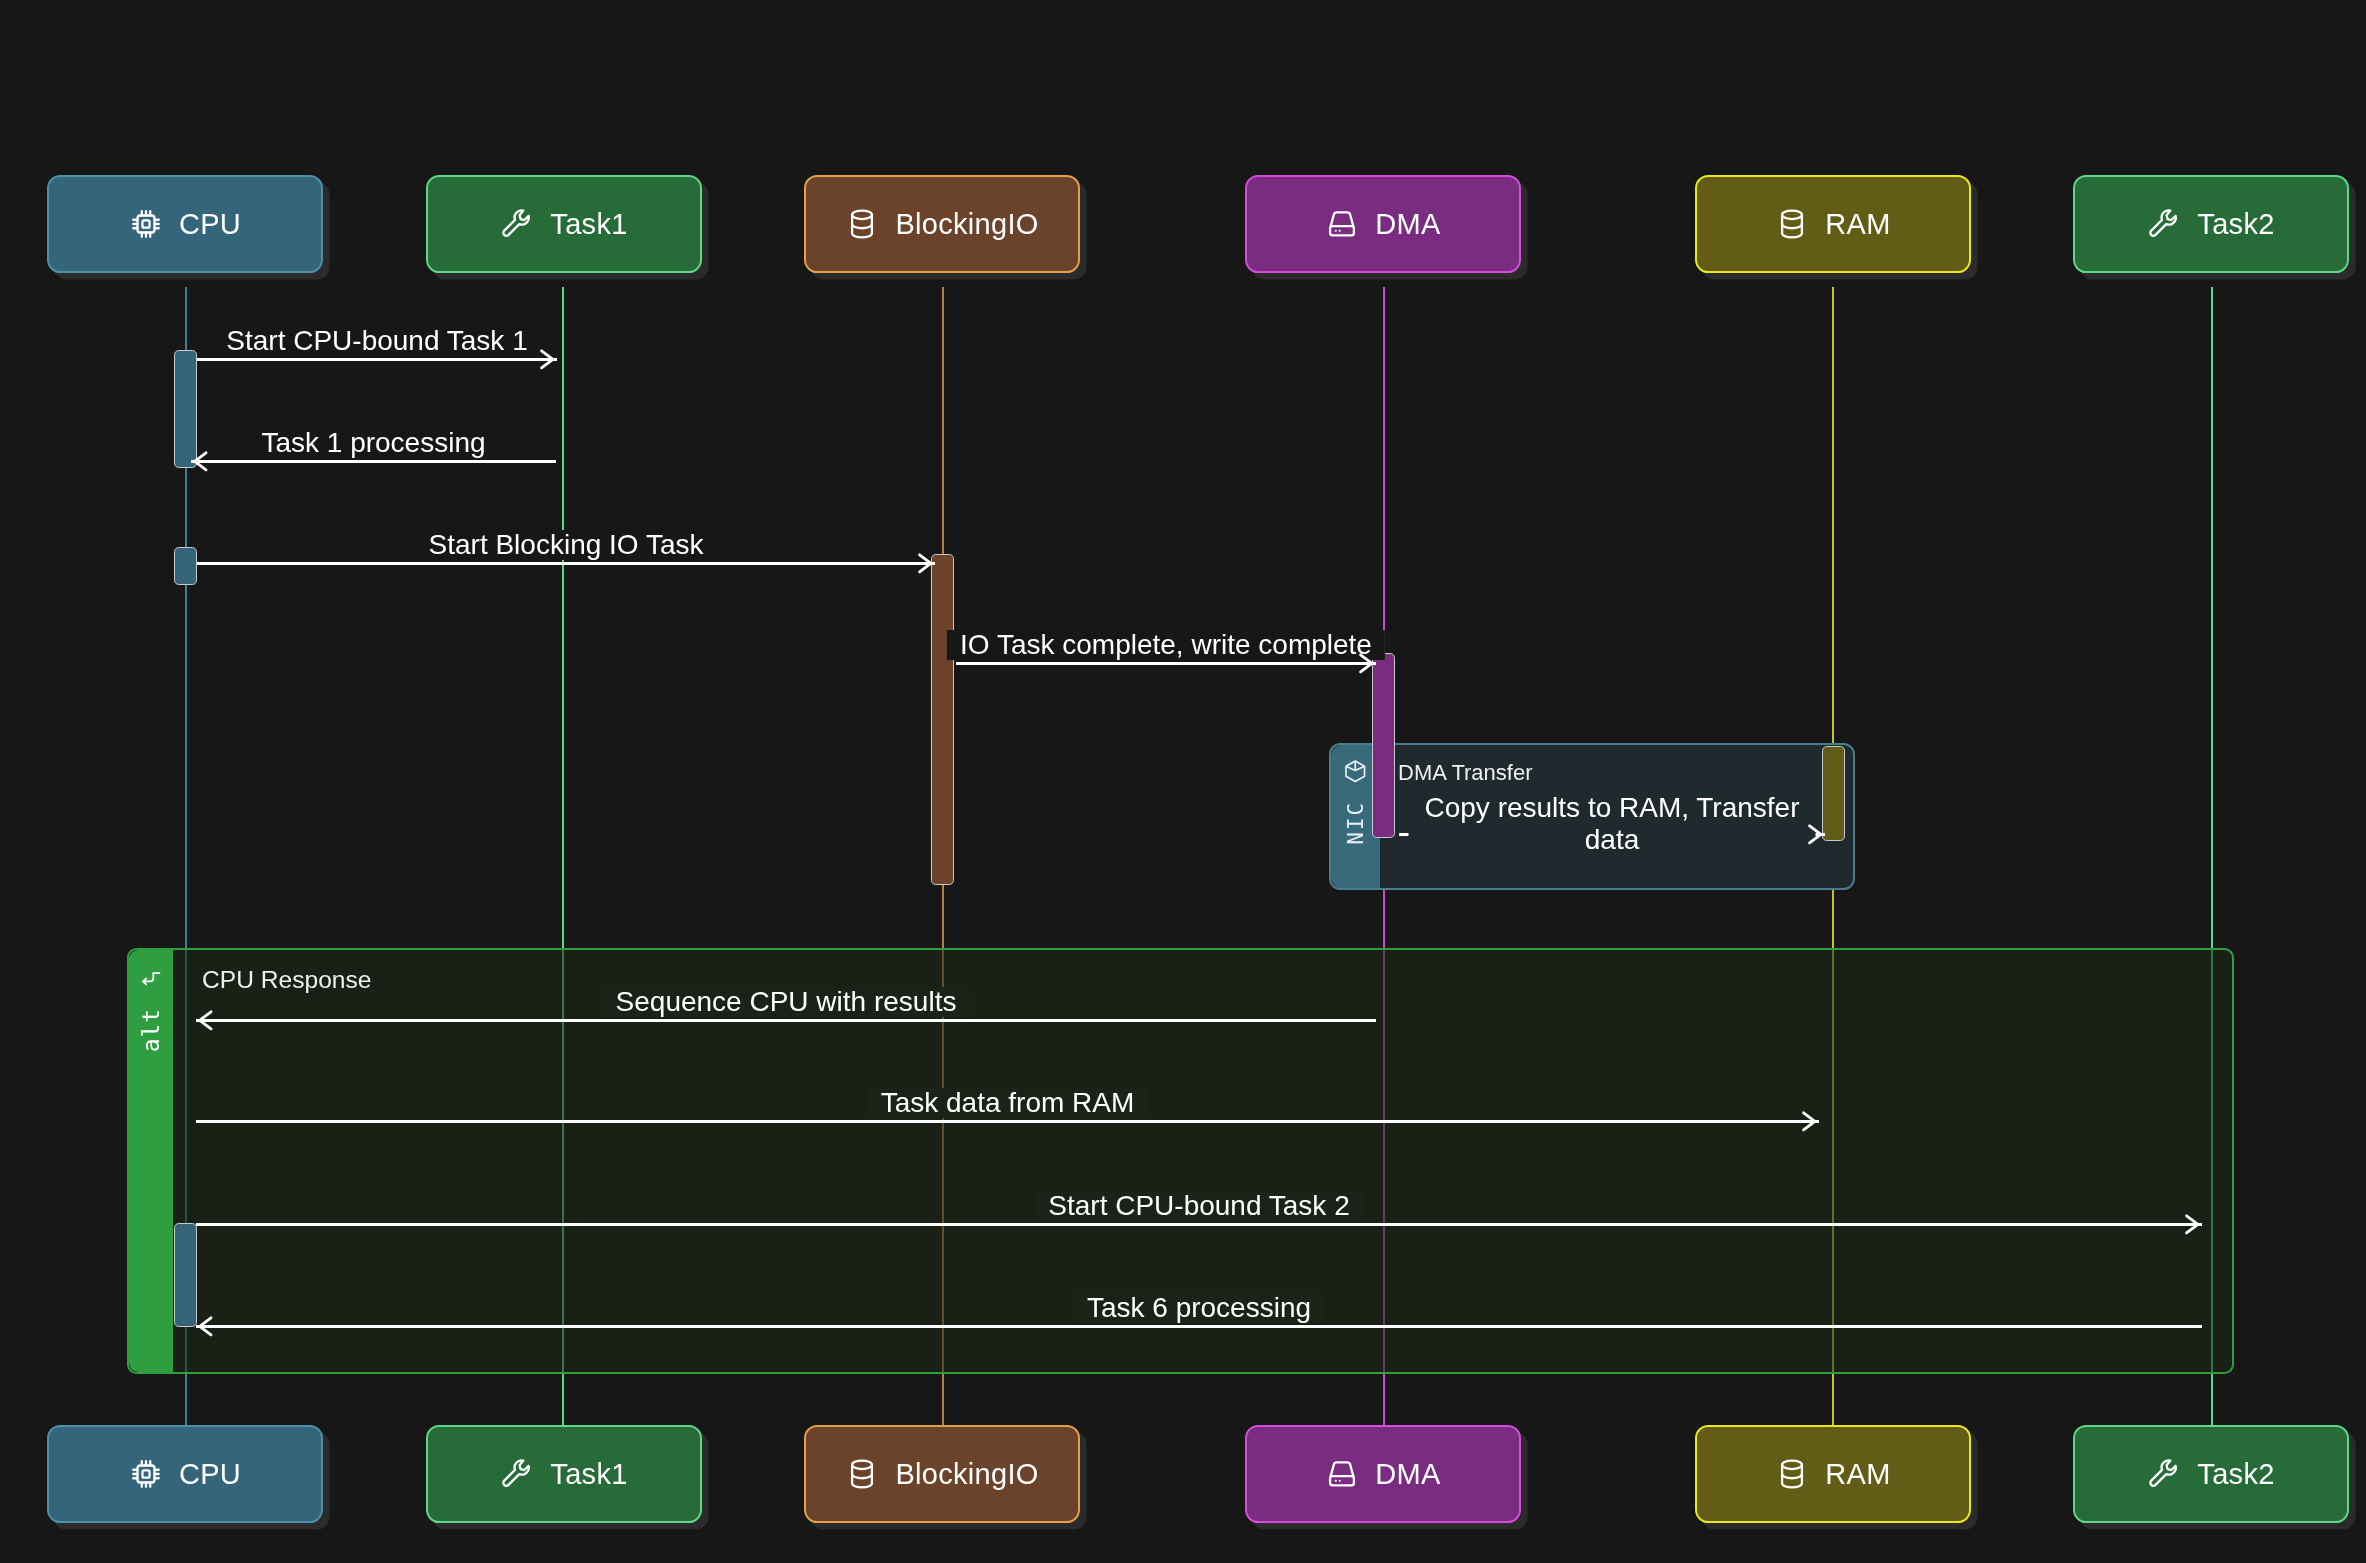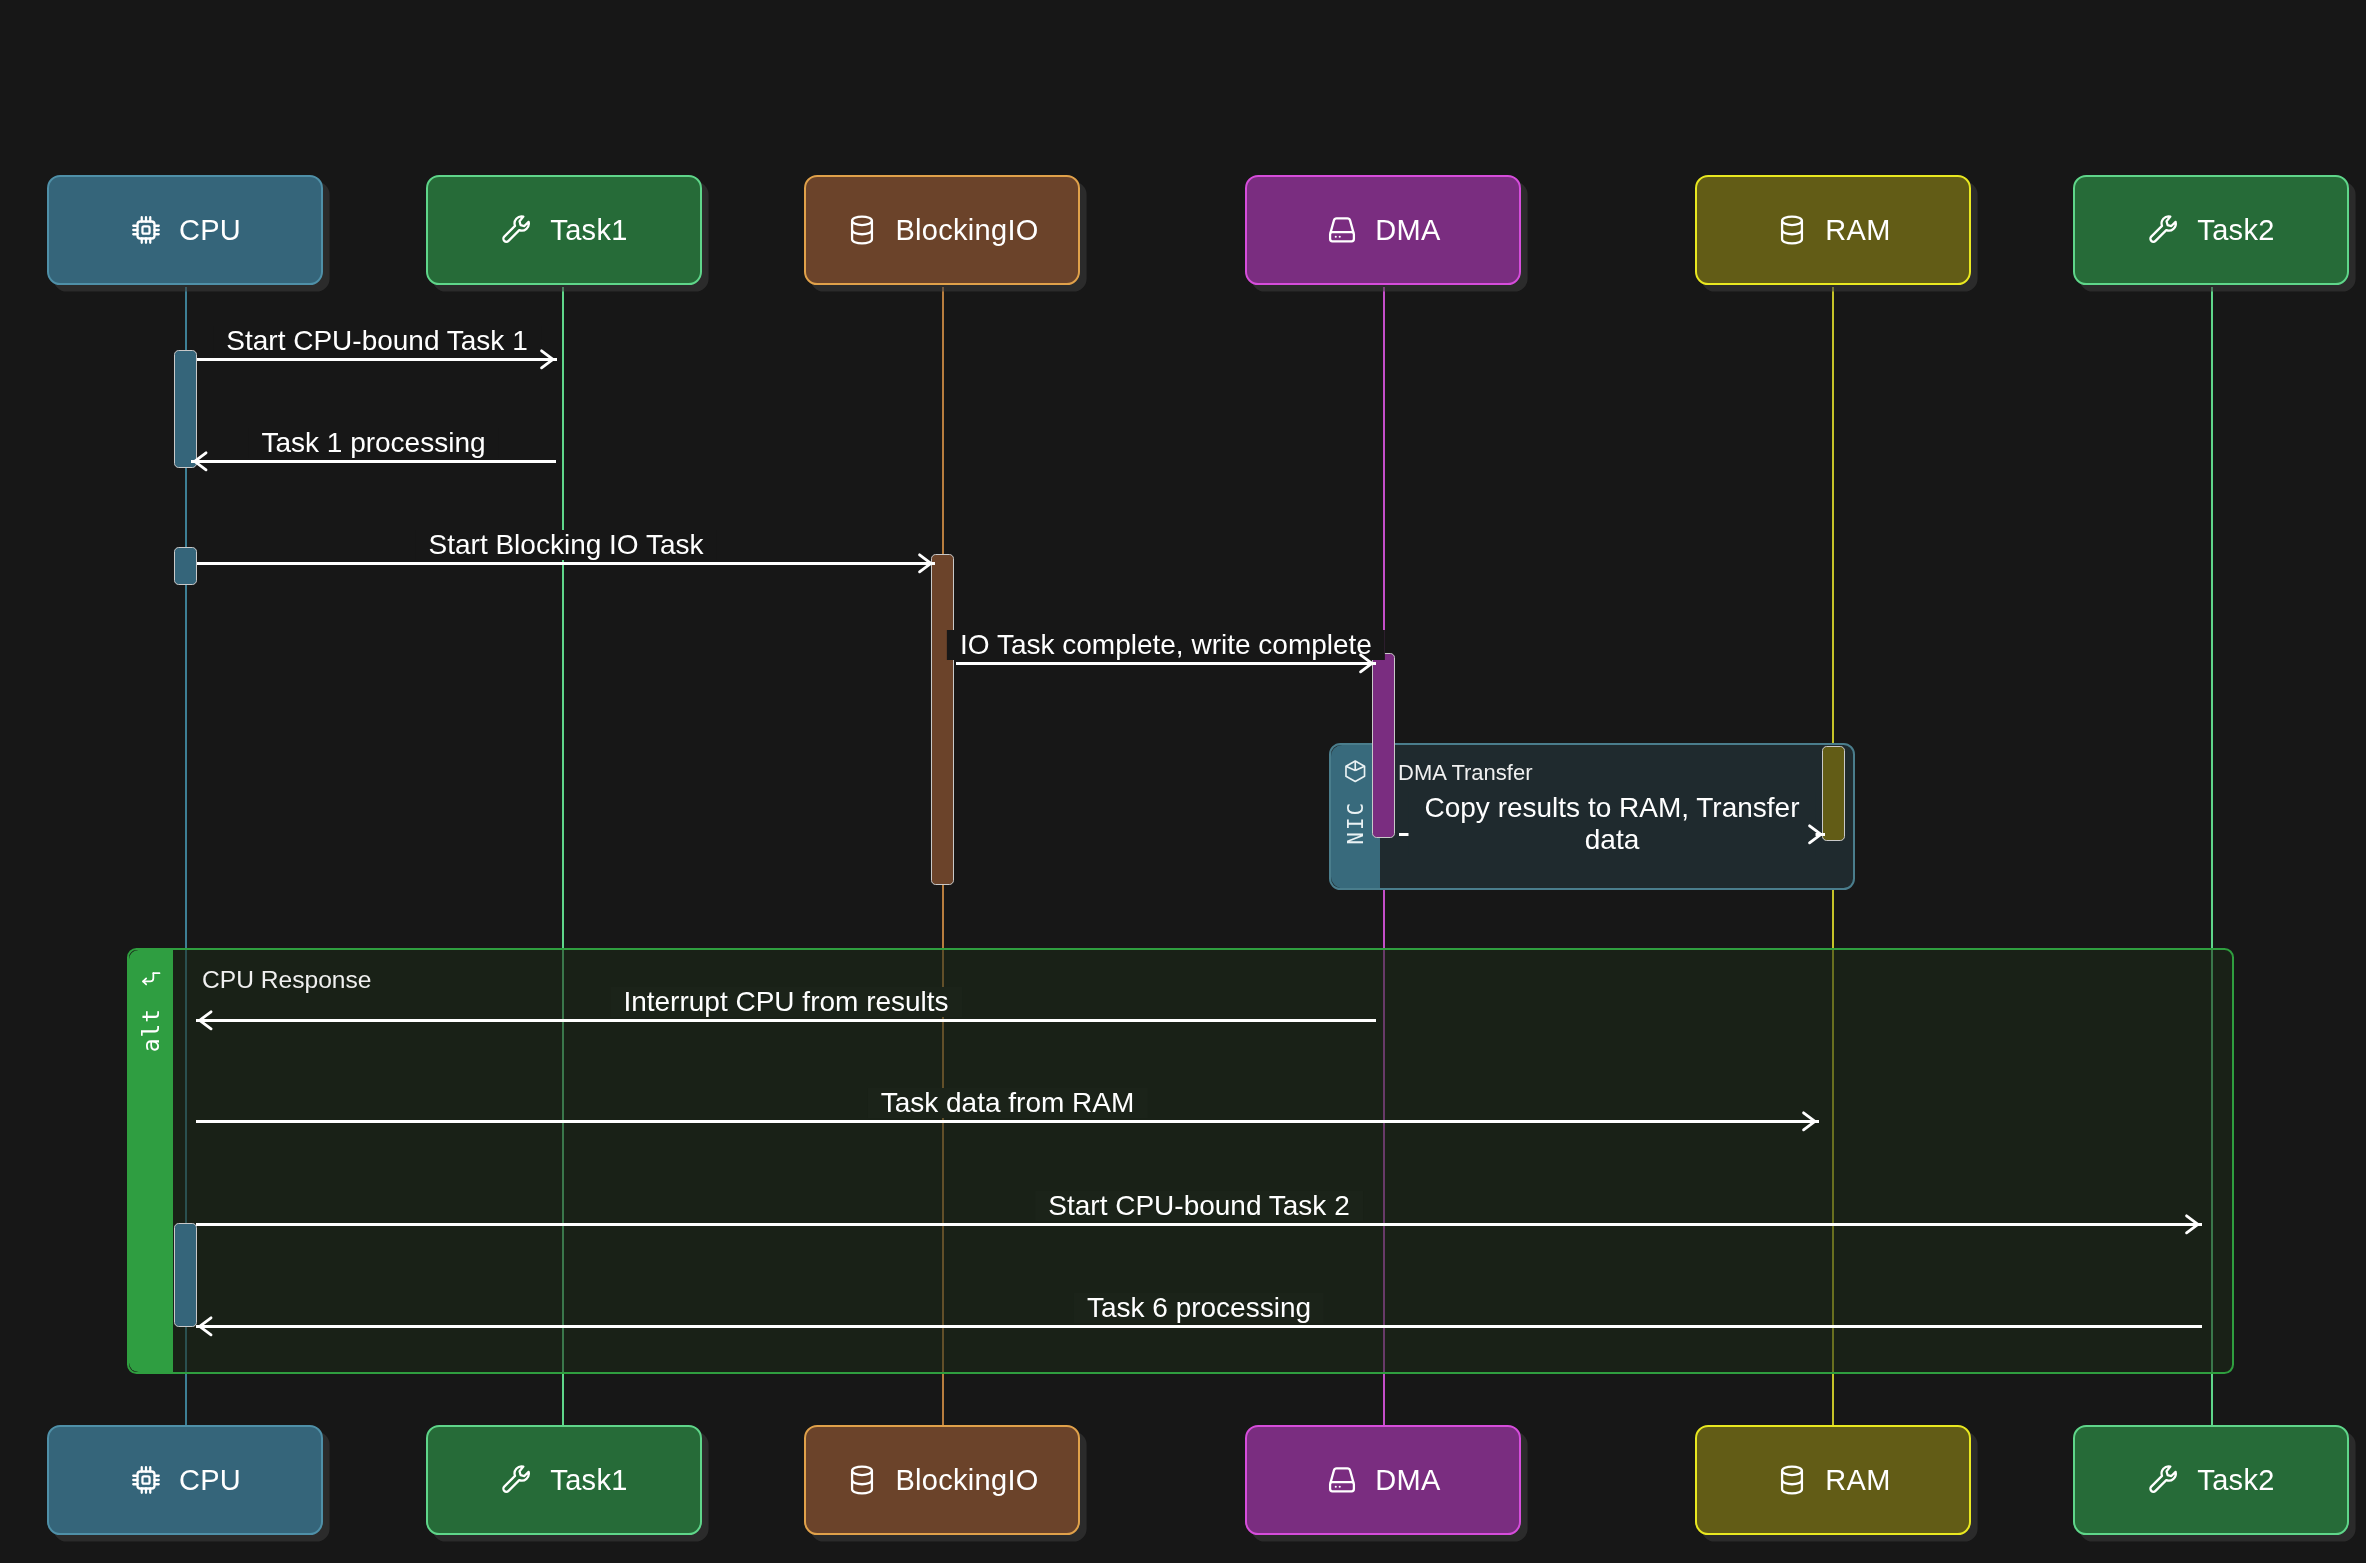--- a/index.html
+++ b/index.html
@@ -25,21 +25,21 @@
     font-size: 32px;
     font-weight: 400;
     color: #f2f2f2;
     letter-spacing: 0.2px;
     white-space: nowrap;
   }
 
   
   .participant {
     position: absolute;
-    height: 110px;
+    height: 98px;
     border-radius: 13.2px;
     border-width: 2.4px;
     border-style: solid;
     display: flex;
     align-items: center;
     justify-content: center;
     gap: 16px;
     box-shadow: 6.6px 6.6px 0 rgba(60,60,60,0.55);
   }
   .participant .p-label {
@@ -336,21 +336,21 @@
     <div class="label two-line">Copy results to RAM, Transfer data</div>
     <span class="arrow-r">
       <svg width="24.6" height="24.6" viewBox="0 0 26 26">
           <path d="M8 4 L20 13 L8 22" fill="none" stroke="#fff" stroke-width="3" stroke-linecap="round" stroke-linejoin="round"></path>
         </svg>
     </span>
   </div>
 
   <div class="msg on-alt" style="left:196px; top:1019px; width:1180px;">
     <div class="line"></div>
-    <div class="label">Interrupt CPU from results</div>
+    <div class="label">Sequence CPU with results</div>
     <span class="arrow-l">
       <svg width="24.6" height="24.6" viewBox="0 0 26 26">
           <path d="M18 4 L6 13 L18 22" fill="none" stroke="#fff" stroke-width="3" stroke-linecap="round" stroke-linejoin="round"></path>
         </svg>
     </span>
   </div>
 
   <div class="msg on-alt" style="left:196px; top:1120px; width:1623px;">
     <div class="line"></div>
     <div class="label">Task data from RAM</div>

